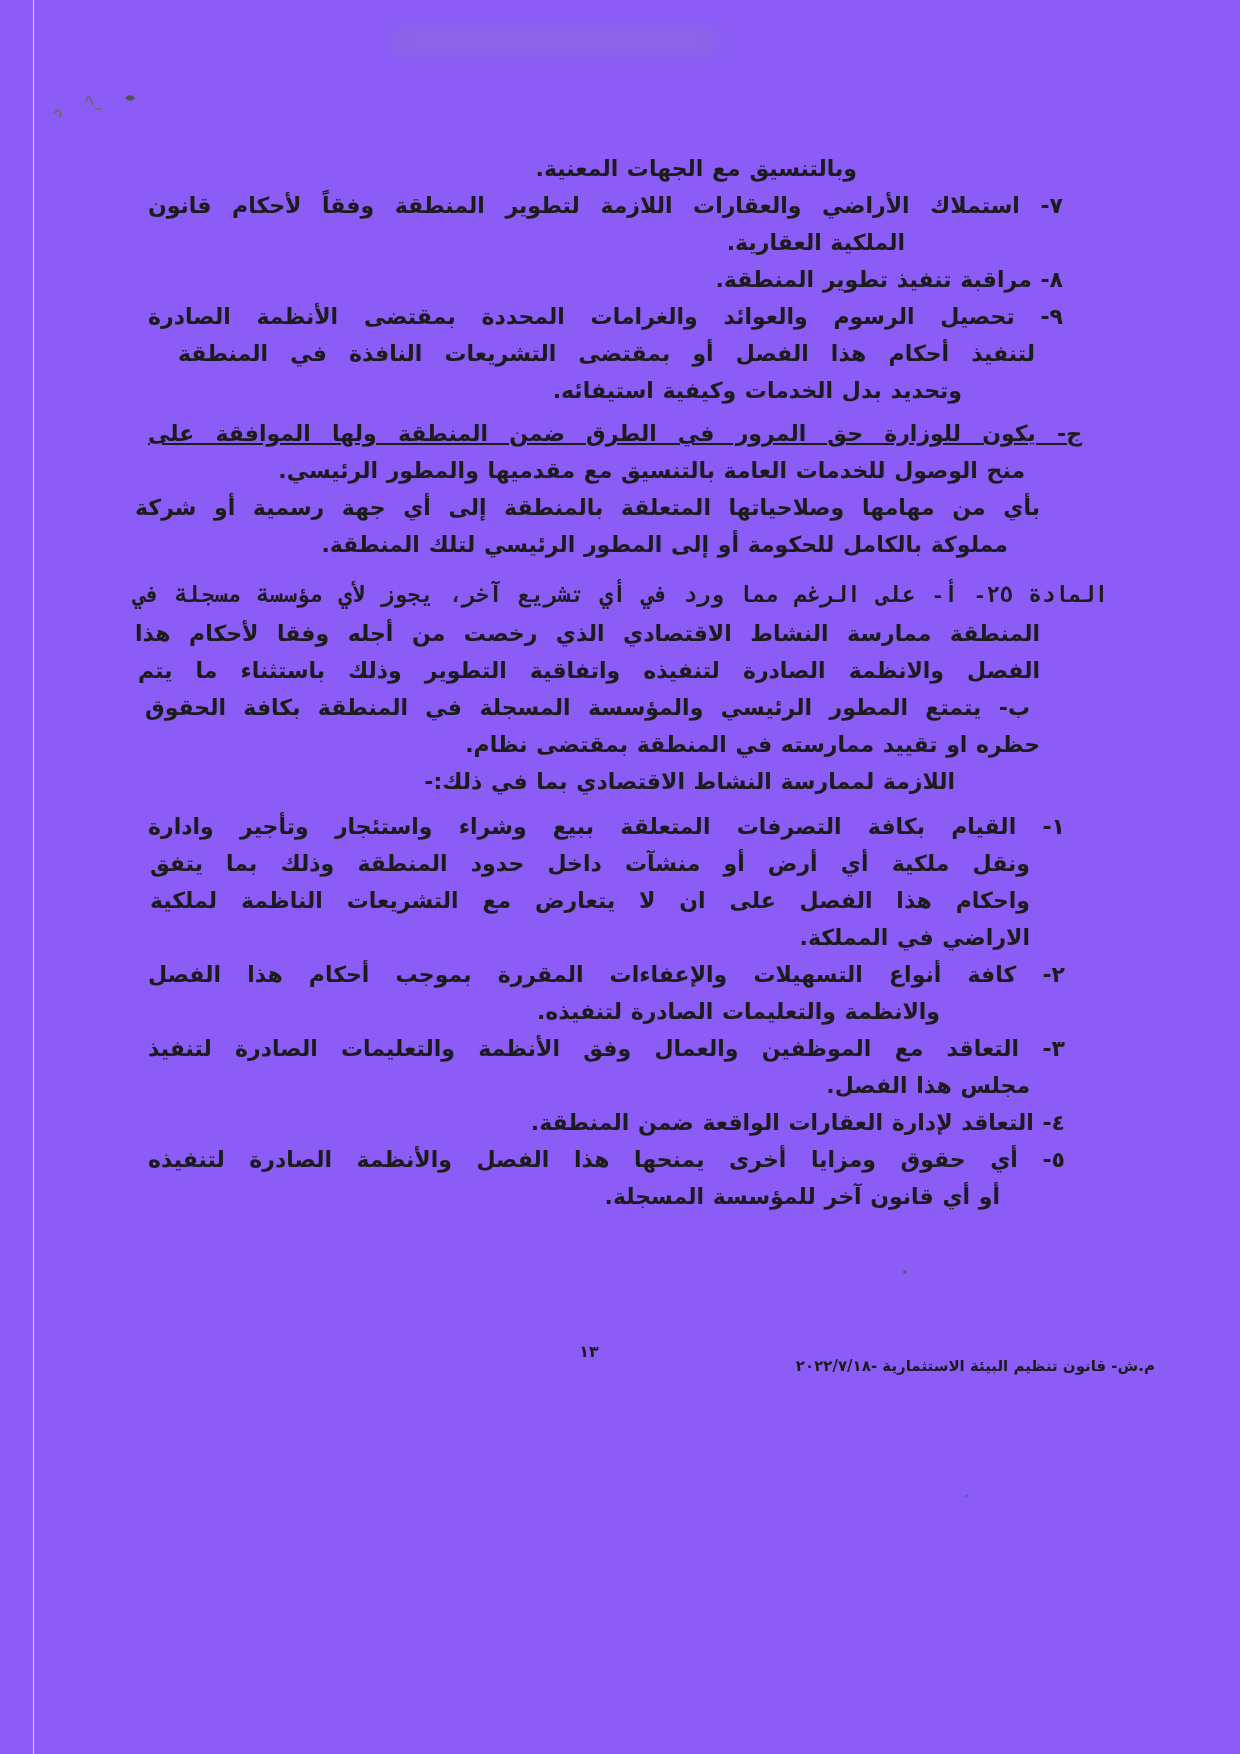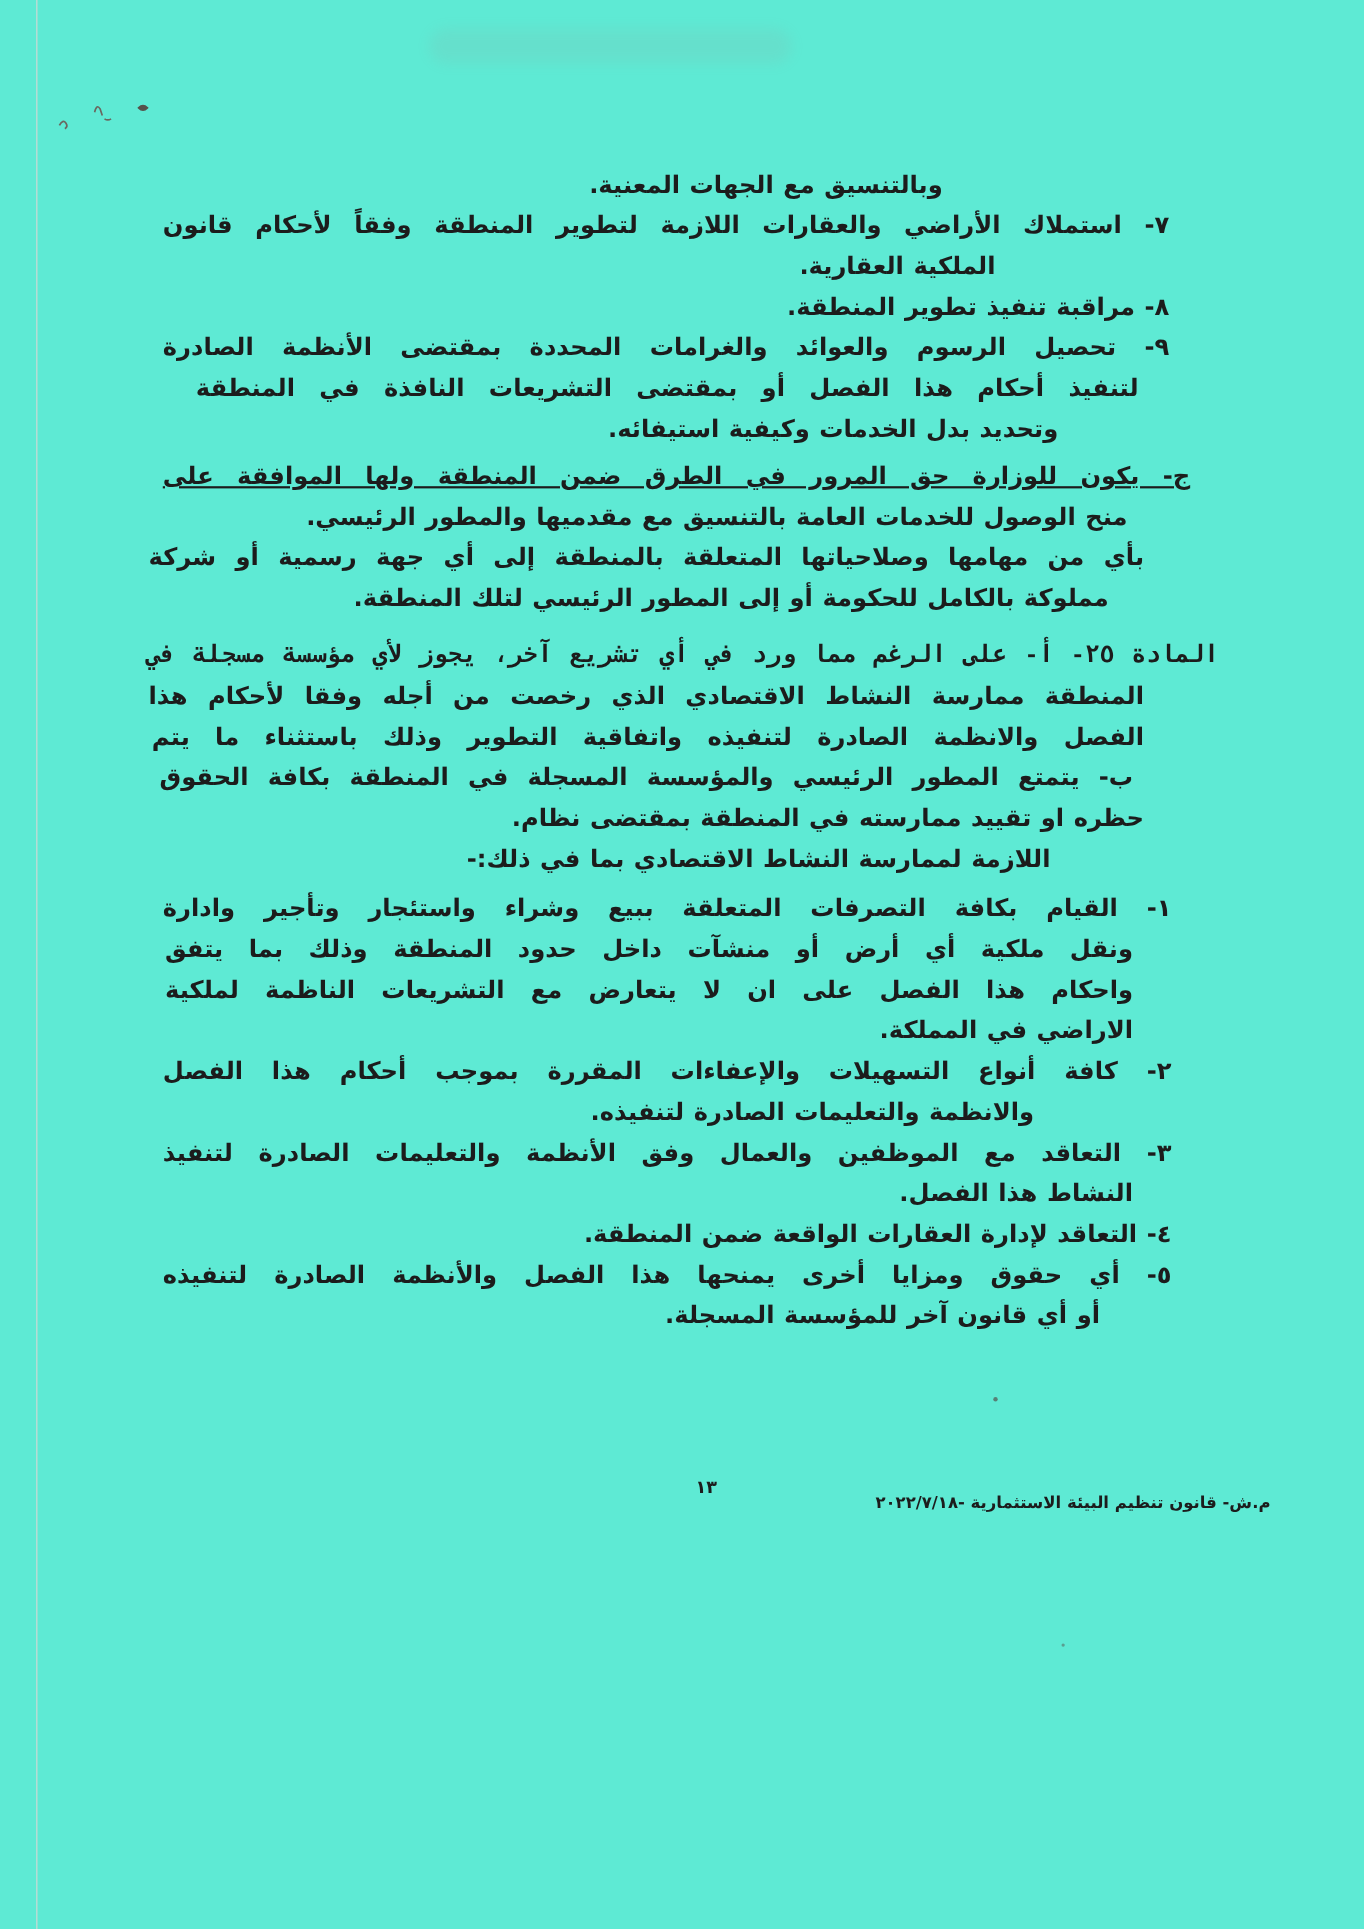--- a/index.html
+++ b/index.html
@@ -1,20 +1,20 @@
 <!DOCTYPE html>
 <html lang="ar" dir="rtl"><head>
 <meta charset="utf-8">
 <style>
   html,body{margin:0;padding:0;background:#e8e8e6;}
   .page{
     position:relative;
     width:1240px;height:1754px;
     margin:0 auto;
-    background:#5eead4;
+    background:#8b5cf6;
     overflow:hidden;
     font-family:"DejaVu Sans", sans-serif;
     font-weight:700;
     color:#1c1c1c;
     direction:rtl;
   }
   .page-edge{
     position:absolute;left:33px;top:0;bottom:0;width:1px;
     background:#d8d8d4;
   }
@@ -36,21 +36,21 @@
     text-align:justify;
     text-align-last:justify;
     text-justify:inter-word;
   }
   .end{text-align:right;}
   .gap-s{margin-top:6px;text-decoration:underline;}
   .gap-m{margin-top:13px;}
   .gap-l{margin-top:15px;font-family:Liberation Mono, monospace;}
   .gap-xs{margin-top:8px;}
   .page-number{
-    position:absolute;top:1342px;left:612px;width:60px;
+    position:absolute;top:1342px;left:559px;width:60px;
     text-align:center;font-size:16px;font-weight:700;
   }
   .footer-ref{
     position:absolute;top:1357px;right:85px;
     font-size:15px;font-weight:700;letter-spacing:0;
     direction:rtl;
   }
   .pen-marks{
     position:absolute;left:48px;top:88px;width:90px;height:36px;
   }
@@ -104,21 +104,21 @@
 
     <div class="ln just gap-xs" style="padding-right:43px;padding-left:15px">١- القيام بكافة التصرفات المتعلقة ببيع وشراء واستئجار وتأجير وادارة</div>
     <div class="ln just" style="padding-right:78px;padding-left:17px">ونقل ملكية أي أرض أو منشآت داخل حدود المنطقة وذلك بما يتفق</div>
     <div class="ln just" style="padding-right:78px;padding-left:17px">واحكام هذا الفصل على ان لا يتعارض مع التشريعات الناظمة لملكية</div>
     <div class="ln end" style="padding-right:78px">الاراضي في المملكة.</div>
 
     <div class="ln just" style="padding-right:43px;padding-left:15px">٢- كافة أنواع التسهيلات والإعفاءات المقررة بموجب أحكام هذا الفصل</div>
     <div class="ln end" style="padding-right:168px">والانظمة والتعليمات الصادرة لتنفيذه.</div>
 
     <div class="ln just" style="padding-right:43px;padding-left:15px">٣- التعاقد مع الموظفين والعمال وفق الأنظمة والتعليمات الصادرة لتنفيذ</div>
-    <div class="ln end" style="padding-right:78px">النشاط هذا الفصل.</div>
+    <div class="ln end" style="padding-right:78px">مجلس هذا الفصل.</div>
 
     <div class="ln end" style="padding-right:43px">٤- التعاقد لإدارة العقارات الواقعة ضمن المنطقة.</div>
 
     <div class="ln just" style="padding-right:43px;padding-left:15px">٥- أي حقوق ومزايا أخرى يمنحها هذا الفصل والأنظمة الصادرة لتنفيذه</div>
     <div class="ln end" style="padding-right:108px">أو أي قانون آخر للمؤسسة المسجلة.</div>
 
   </div>
 
   <div class="page-number">١٣</div>
   <div class="footer-ref">م.ش- قانون تنظيم البيئة الاستثمارية -٢٠٢٢/٧/١٨</div>

